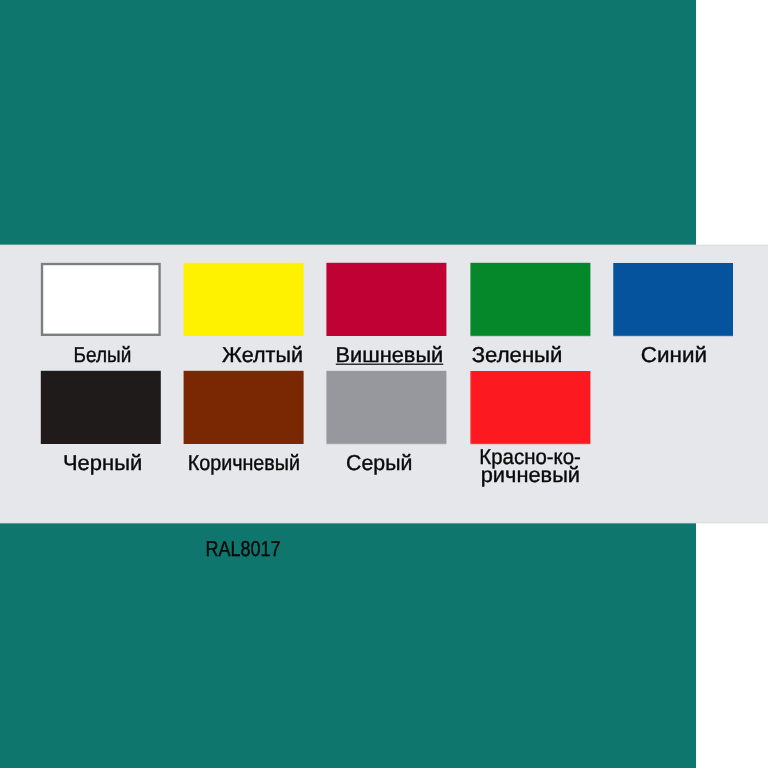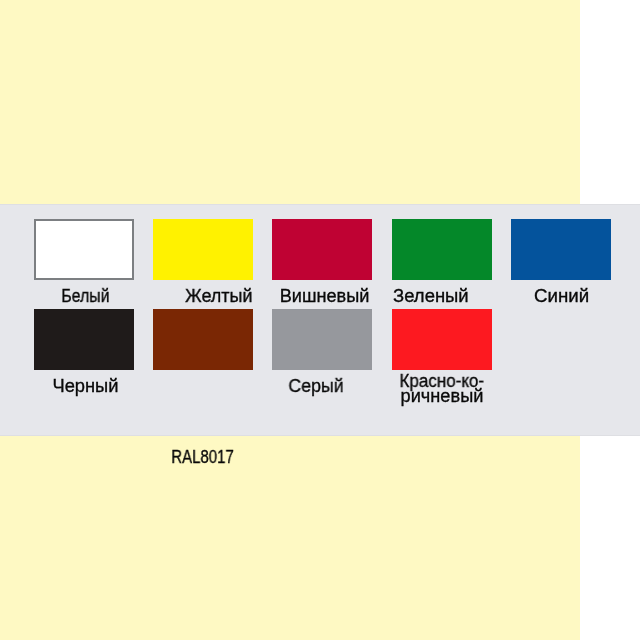--- a/index.html
+++ b/index.html
@@ -14,21 +14,21 @@
   body {
     font-family: "Liberation Sans", sans-serif;
     -webkit-font-smoothing: antialiased;
     -moz-osx-font-smoothing: grayscale;
   }
 
   #canvas {
     position: relative;
     width: 580px;
     height: 640px;
-    background: #fef9c3;
+    background: #0f766e;
   }
 
   
   #band {
     position: absolute;
     left: 0;
     top: 204px;
     width: 640px;
     height: 232px;
     background: #e6e7eb;
@@ -80,32 +80,33 @@
 
   <div id="grid">
 
     <div class="chip bordered" style="left: 34px; top: 218.5px; background: rgb(255, 255, 255); border-color: rgb(124, 127, 130);"></div>
     <div class="label" style="left: -14.6px; top: 286.1px;"><span style="transform: scaleX(0.8797);">Белый</span></div>
 
     <div class="chip" style="left: 153px; top: 218.5px; background: rgb(255, 242, 0);"></div>
     <div class="label" style="left: 104.85px; top: 286.1px; margin-left: 14px;"><span style="transform: scaleX(0.997);">Желтый</span></div>
 
     <div class="chip" style="left: 272.1px; top: 218.5px; background: rgb(191, 2, 51);"></div>
-    <div class="label" style="left: 224.9px; top: 286.1px;"><span style="transform: scaleX(1.008);">Вишневый</span></div>
+    <div class="label" style="left: 224.9px; top: 286.1px;"><span style="transform: scaleX(1.008); text-decoration: underline;">Вишневый</span></div>
 
     <div class="chip" style="left: 392px; top: 218.5px; background: rgb(4, 136, 41);"></div>
     <div class="label" style="left: 331px; top: 286.1px;"><span style="transform: scaleX(1.025);">Зеленый</span></div>
 
     <div class="chip" style="left: 511.2px; top: 218.5px; background: rgb(4, 83, 156);"></div>
     <div class="label" style="left: 461.5px; top: 286.1px;"><span style="transform: scaleX(1.039);">Синий</span></div>
 
     <div class="chip" style="left: 34px; top: 308.6px; background: rgb(31, 27, 26);"></div>
     <div class="label" style="left: -14.4px; top: 375.9px;"><span style="transform: scaleX(1.017);">Черный</span></div>
 
     <div class="chip" style="left: 153px; top: 308.6px; background: rgb(122, 39, 4);"></div>
+    <div class="label" style="left: 103.3px; top: 375.9px;"><span style="transform: scaleX(0.9141);">Коричневый</span></div>
     <div class="label" style="left: 102.8px; top: 398.6px; margin-top: 48px;"><span style="transform: scaleX(0.8334);">RAL8017</span></div>
 
     <div class="chip" style="left: 272.1px; top: 308.6px; background: rgb(150, 152, 157);"></div>
     <div class="label" style="left: 216px; top: 375.9px;"><span style="transform: scaleX(0.986);">Серый</span></div>
 
     <div class="chip" style="left: 392px; top: 308.6px; background: rgb(253, 25, 32);"></div>
     <div class="label" style="left: 341.7px; top: 370.9px;"><span style="transform: scaleX(0.945);">Красно-ко-</span></div>
     <div class="label" style="left: 341.9px; top: 385.6px;"><span style="transform: scaleX(1.0098);">ричневый</span></div>
 
   </div>

